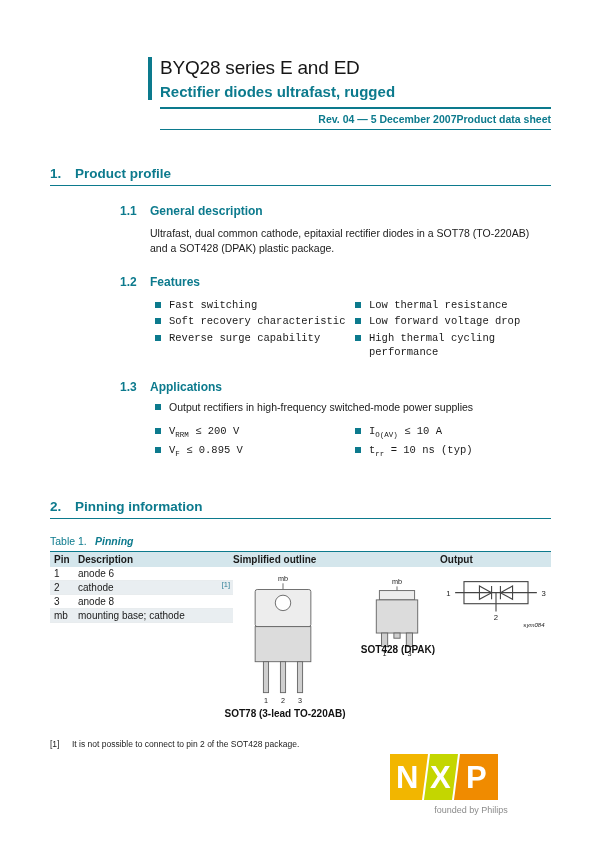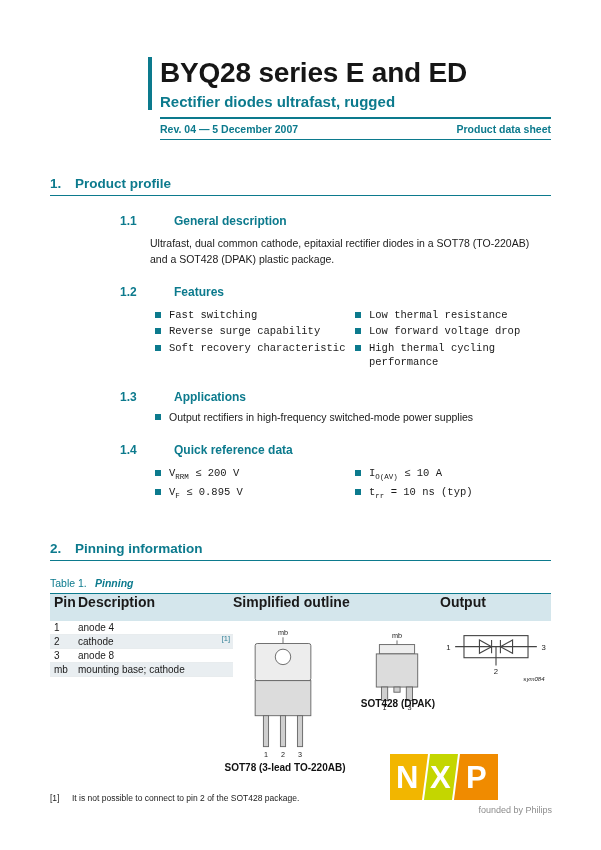--- a/index.html
+++ b/index.html
@@ -7,46 +7,46 @@
   .page {
     width: 601px; height: 850px; background: #fff; position: relative;
     overflow: hidden; color: #1a1a1a;
     font-family: "Liberation Sans", sans-serif;
   }
   
   .header { padding-top: 57px; margin-left: 148px; margin-right: 50px; }
   .header-main { display: flex; }
   .teal-bar { width: 4px; background: var(--accent, #0c7a8d); align-self: stretch; }
   .header-text { padding-left: 8px; flex: 1; }
-  .doc-title { font-size: 28px; font-weight: bold; color: #161616; line-height: 1.12; letter-spacing: -0.2px; }
+  .doc-title { font-size: 19px; font-weight: normal; color: #161616; line-height: 1.12; letter-spacing: -0.2px; }
   .doc-subtitle { font-size: 15px; font-weight: bold; color: var(--accent, #0c7a8d); margin-top: 5px; }
   .h-rule { height: 1.5px; background: var(--accent, #0c7a8d); margin-left: 12px; margin-top: 7px; }
-  .rev-row { display: flex; justify-content: space-between; margin-left: 12px; padding: 4px 0 4px; font-size: 10.5px; font-weight: bold; color: var(--accent, #0c7a8d); }
+  .rev-row { display: flex; justify-content: flex-end; margin-left: 12px; padding: 4px 0 4px; font-size: 10.5px; font-weight: bold; color: var(--accent, #0c7a8d); }
   .h-rule2 { height: 1.5px; background: var(--accent, #0c7a8d); margin-left: 12px; }
   
   .section { margin: 0 50px; }
   .sec-h { display: flex; margin-top: 36px; font-size: 13.5px; font-weight: bold; color: var(--accent, #0c7a8d); }
   .sec-num { width: 25px; }
   .sec-rule { height: 1px; background: var(--accent, #0c7a8d); margin-top: 4px; }
-  .sub-h { display: flex; margin-left: 70px; margin-top: 18px; font-size: 12px; font-weight: bold; color: var(--accent, #0c7a8d); gap: 24px; }
+  .sub-h { display: flex; margin-left: 70px; margin-top: 18px; font-size: 12px; font-weight: bold; color: var(--accent, #0c7a8d); }
   .sub-num { width: 30px; }
   .body-text { margin-left: 100px; margin-top: 8px; font-size: 10.5px; line-height: 1.45; max-width: 398px; color: #1a1a1a; }
   .bullets { margin-left: 105px; margin-top: 7px; font-size: 10.5px; }
   .b-cols { display: flex; font-family: Liberation Mono, monospace; }
   .b-col1 { width: 200px; }
   .b-col2 { flex: 1; }
   .b-item { display: flex; margin: 3px 0; line-height: 1.3; }
   .b-sq { width: 6px; height: 6px; background: var(--accent, #0c7a8d); margin: 3px 8px 0 0; flex: none; }
   sub { font-size: 7.5px; }
   
   .tbl-caption { display: flex; margin: 16px 50px 0; font-size: 10.5px; color: var(--accent, #0c7a8d); }
   .tbl-label { font-weight: normal; width: 45px; }
   .tbl-name { font-style: italic; font-weight: bold; }
   .tbl { margin: 4px 50px 0; }
-  .tbl-header { display: flex; background: var(--table-header-bg, #d4e6ec); border-top: 1px solid var(--accent, #0c7a8d); font-size: 14px; font-weight: bold; height: 28px; line-height: 16px; }
+  .tbl-header { display: flex; background: var(--table-header-bg, #d4e6ec); border-top: 1px solid var(--accent, #0c7a8d); font-size: 10px; font-weight: bold; height: 16px; line-height: 16px; }
   .th-pin { width: 28px; padding-left: 4px; }
   .th-desc { width: 155px; }
   .th-outline { width: 207px; }
   .th-symbol { flex: 1; }
   .tbl-body { position: relative; height: 158px; }
   .t-row { display: flex; width: 183px; height: 14px; line-height: 14px; font-size: 10px; border-bottom: 1px solid #e8ecee; }
   .t-row.alt { background: var(--row-alt-bg, #e9eef1); }
   .t-pin { width: 28px; padding-left: 4px; }
   .t-desc { flex: 1; }
   .t-note { font-size: 7.5px; color: #2f7f96; padding-right: 3px; position: relative; top: -3px; cursor: pointer; }
@@ -58,21 +58,21 @@
   .pkg-stroke { stroke: #666; stroke-width: 0.9; }
   .sym-stroke { stroke: #444; stroke-width: 1; fill: none; }
   .svg-label { font-family: "Liberation Sans", sans-serif; fill: #222; }
   
   .footnote { display: flex; margin: 14px 50px 0; font-size: 8.5px; color: #222; }
   .fn-ref { width: 22px; }
   
   .logo-wrap { position: absolute; left: 390px; top: 752px; width: 162px; }
   .logo-svg { display: block; }
   .logo-letter { font-family: "Liberation Sans", sans-serif; font-weight: bold; font-size: 31px; fill: #ffffff; }
-  .tagline { text-align: right; font-size: 9px; color: #8c8c8c; margin-top: 1px; }
+  .tagline { text-align: center; font-size: 9px; color: #8c8c8c; margin-top: 1px; }
 </style>
 </head>
 <body>
 
 <div class="page">
 
   <div class="header">
     <div class="header-main">
       <div class="teal-bar"></div>
       <div class="header-text">
@@ -107,25 +107,25 @@
     </div>
     <div class="bullets">
       <div class="b-cols">
         <div class="b-col1">
           <div class="b-item">
               <span class="b-sq"></span>
               <span>Fast switching</span>
             </div>
           <div class="b-item">
               <span class="b-sq"></span>
+              <span>Soft recovery characteristic</span>
+            </div>
+          <div class="b-item">
+              <span class="b-sq"></span>
               <span>Reverse surge capability</span>
-            </div>
-          <div class="b-item">
-              <span class="b-sq"></span>
-              <span>Soft recovery characteristic</span>
             </div>
         </div>
         <div class="b-col2">
           <div class="b-item">
               <span class="b-sq"></span>
               <span>Low thermal resistance</span>
             </div>
           <div class="b-item">
               <span class="b-sq"></span>
               <span>Low forward voltage drop</span>
@@ -142,24 +142,20 @@
       <span class="sub-num">1.3</span>
       <span>Applications</span>
     </div>
     <div class="bullets">
       <div class="b-item">
           <span class="b-sq"></span>
           <span>Output rectifiers in high-frequency switched-mode power supplies</span>
         </div>
     </div>
 
-    <div class="sub-h">
-      <span class="sub-num">1.4</span>
-      <span>Quick reference data</span>
-    </div>
     <div class="bullets">
       <div class="b-cols">
         <div class="b-col1">
           <div class="b-item">
               <span class="b-sq"></span>
               <span><span>V</span><sub>RRM</sub><span> ≤ 200 V</span></span>
             </div>
           <div class="b-item">
               <span class="b-sq"></span>
               <span><span>V</span><sub>F</sub><span> ≤ 0.895 V</span></span>
@@ -196,21 +192,21 @@
     <div class="tbl-header">
       <span class="th-pin">Pin</span>
       <span class="th-desc">Description</span>
       <span class="th-outline">Simplified outline</span>
       <span class="th-symbol">Output</span>
     </div>
 
     <div class="tbl-body">
       <div class="t-row">
         <span class="t-pin">1</span>
-        <span class="t-desc">anode 4</span>
+        <span class="t-desc">anode 6</span>
       </div>
       <div class="t-row alt">
         <span class="t-pin">2</span>
         <span class="t-desc">cathode</span>
         <span class="t-note">[1]</span>
       </div>
       <div class="t-row">
         <span class="t-pin">3</span>
         <span class="t-desc">anode 8</span>
       </div>

